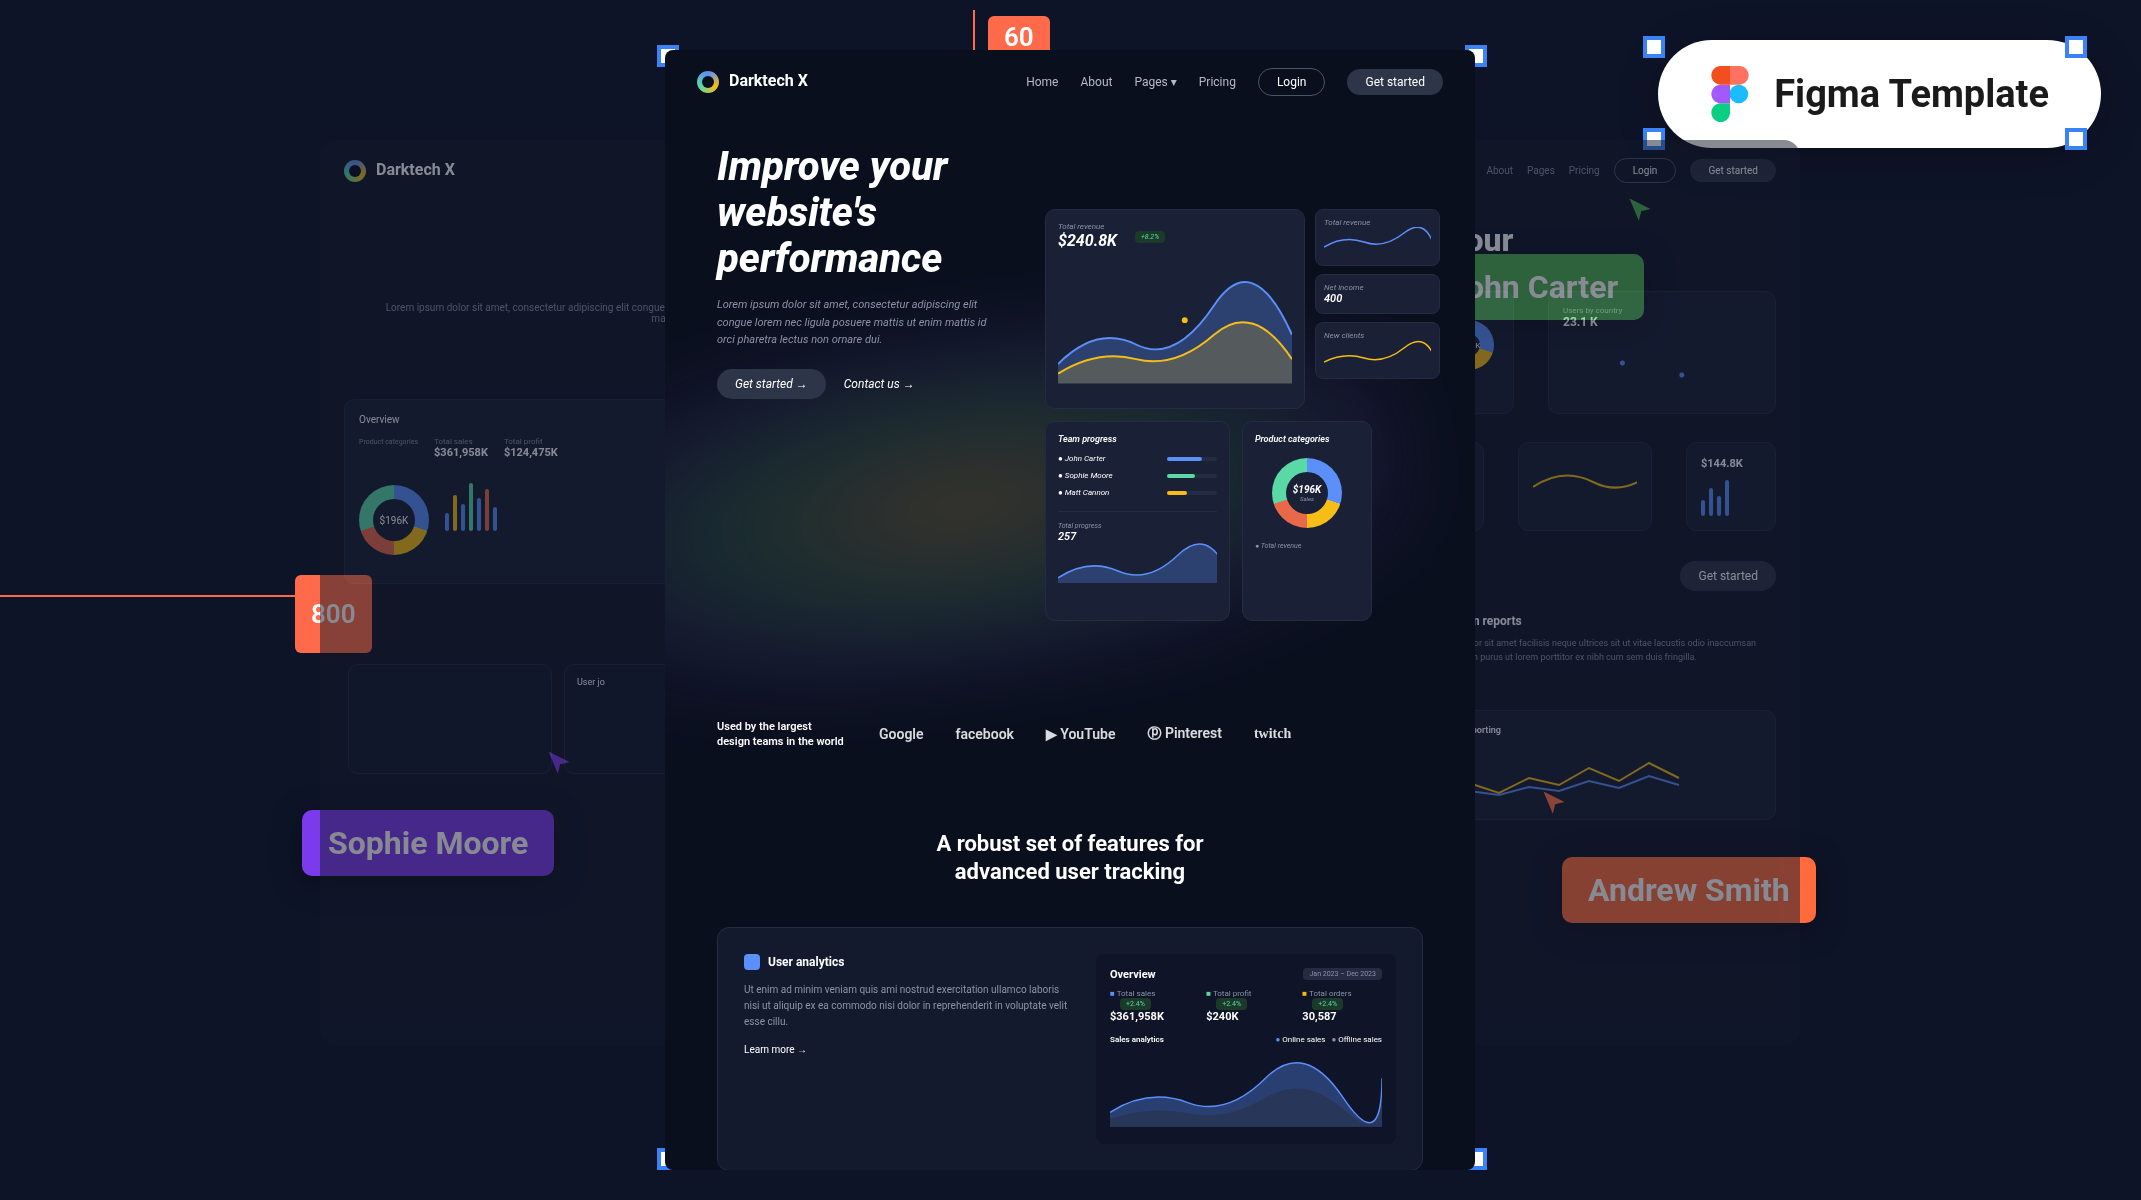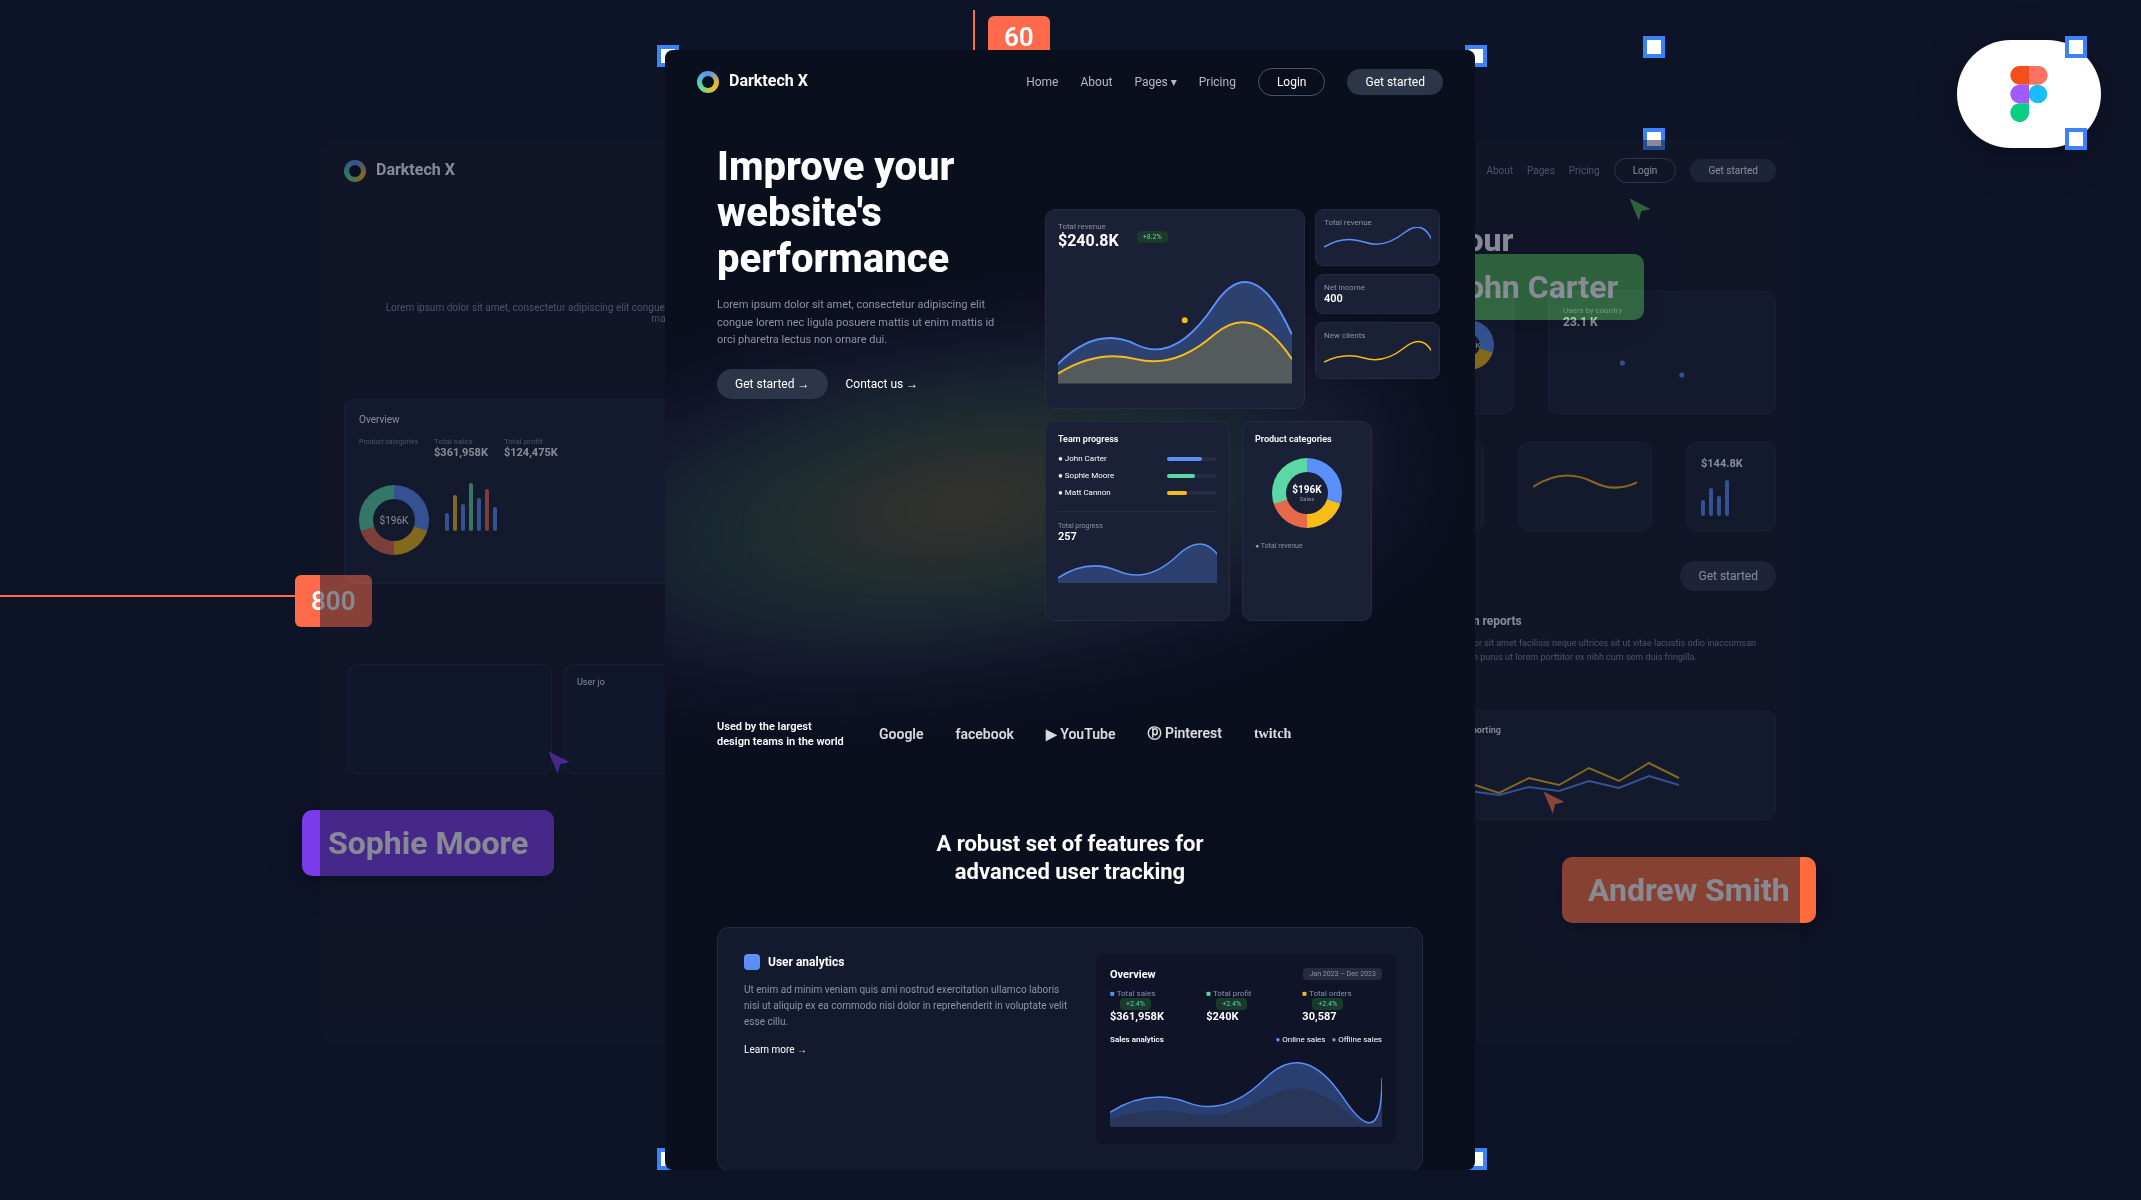--- a/index.html
+++ b/index.html
@@ -40,21 +40,21 @@
   width: 295px;
   height: 2px;
   background: #FF6B4A;
 }
 .measure-badge-left {
   position: absolute;
   top: 575px;
   left: 295px;
   background: #FF6B4A;
   color: #fff;
-  padding: 11px 16px;
+  padding: 24px 16px;
   border-radius: 6px;
   font-size: 26px;
   font-weight: 600;
 }
 
 
 .sel-handle {
   position: absolute;
   width: 22px;
   height: 22px;
@@ -148,21 +148,21 @@
   border-radius: 50%;
   background: #0A0F1E;
 }
 .logo-text { font-size: 16px; font-weight: 700; }
 .nav-links { display: flex; align-items: center; gap: 22px; font-size: 12px; color: #B4B9C6; }
 .nav-link { cursor: pointer; }
 .nav-link.login { border: 1px solid #4A5568; border-radius: 20px; padding: 6px 18px; color: #fff; }
 .nav-link.cta { background: #2D3548; border-radius: 20px; padding: 6px 18px; color: #fff; }
 
 
-.hero { position: relative; padding: 30px 52px 0; }
+.hero { position: relative; padding: 30px 52px 0; font-style: italic; }
 .hero-title { font-size: 40px; font-weight: 800; line-height: 1.15; margin-bottom: 14px; }
 .hero-sub { font-size: 11px; color: #8B93A7; line-height: 1.6; max-width: 280px; margin-bottom: 20px; }
 .hero-ctas { display: flex; gap: 18px; align-items: center; }
 .btn-primary { background: #2D3548; border-radius: 20px; padding: 8px 18px; font-size: 12px; cursor: pointer; }
 .btn-link { font-size: 12px; cursor: pointer; }
 
 
 .chart-cluster {
   position: absolute;
   top: 95px;
@@ -268,20 +268,21 @@
 <div class="measure-badge-left">800</div>
 
 <div class="figma-badge">
   <svg class="figma-logo" viewBox="0 0 38 57">
     <circle cx="28" cy="28.5" r="9.5" fill="#1ABCFE"></circle>
     <path d="M9.5 57C14.7 57 19 52.7 19 47.5V38H9.5C4.3 38 0 42.3 0 47.5S4.3 57 9.5 57Z" fill="#0ACF83"></path>
     <path d="M0 28.5C0 23.3 4.3 19 9.5 19H19V38H9.5C4.3 38 0 33.7 0 28.5Z" fill="#A259FF"></path>
     <path d="M0 9.5C0 4.3 4.3 0 9.5 0H19V19H9.5C4.3 19 0 14.7 0 9.5Z" fill="#F24E1E"></path>
     <path d="M19 0H28.5C33.7 0 38 4.3 38 9.5S33.7 19 28.5 19H19V0Z" fill="#FF7262"></path>
   </svg>
+  <span class="figma-badge-text">Figma Template</span>
 </div>
 <div class="sel-handle" style="top:36px; left:1643px;"></div>
 <div class="sel-handle" style="top:36px; left:2065px;"></div>
 <div class="sel-handle" style="top:128px; left:1643px;"></div>
 <div class="sel-handle" style="top:128px; left:2065px;"></div>
 
 <div class="sel-handle" style="top:45px; left:657px;"></div>
 <div class="sel-handle" style="top:45px; left:1465px;"></div>
 <div class="sel-handle" style="top:1148px; left:657px;"></div>
 <div class="sel-handle" style="top:1148px; left:1465px;"></div>

